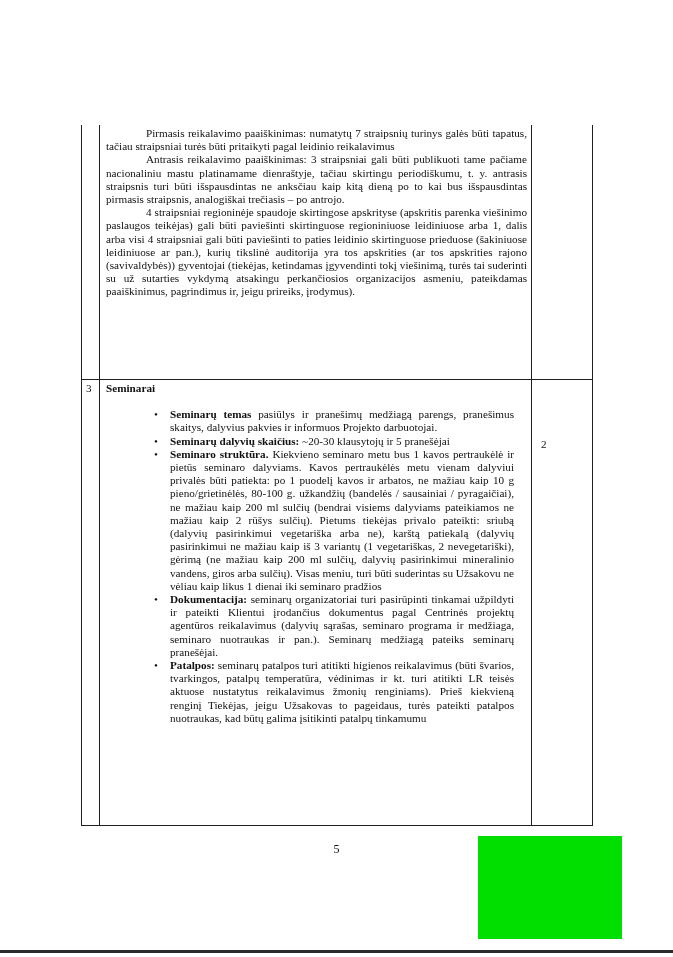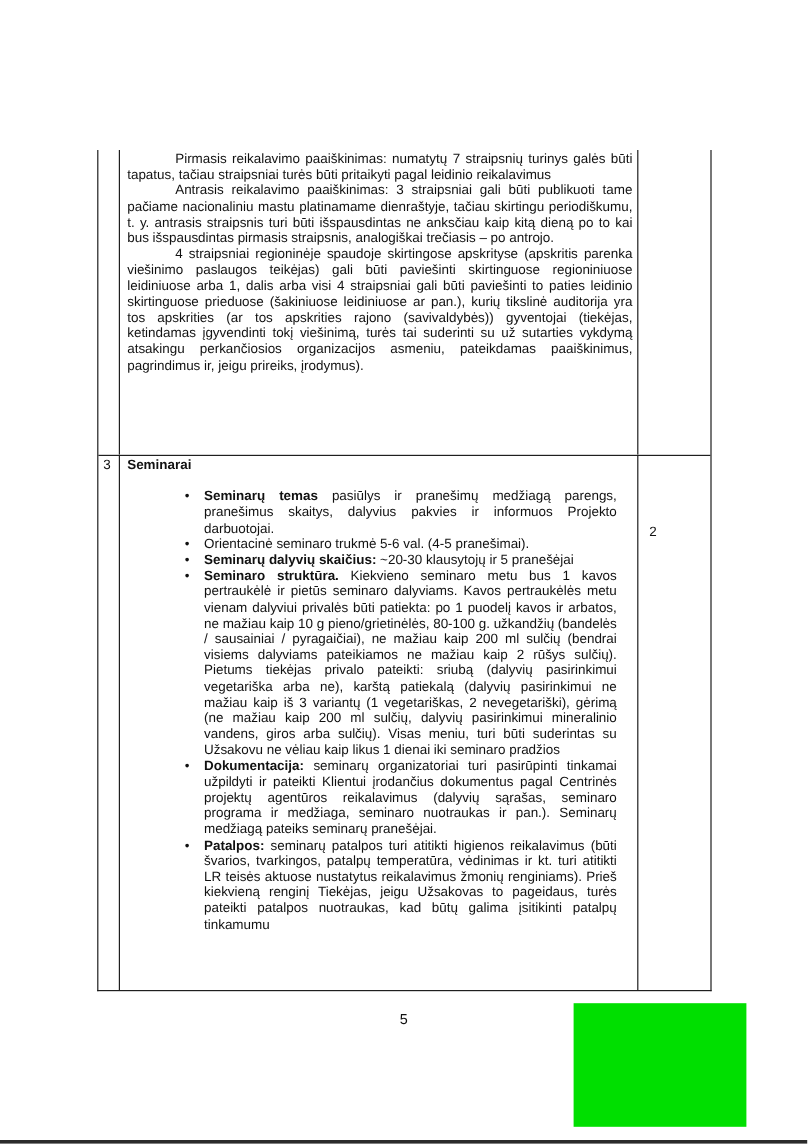--- a/index.html
+++ b/index.html
@@ -1,19 +1,19 @@
 <!DOCTYPE html>
 <html><head>
 <meta charset="utf-8">
 <style>
   * { box-sizing: border-box; }
   html,body { margin:0; padding:0; background:#ffffff; }
   .page {
     position:relative; width:673px; height:957px; background:#ffffff;
-    font-family:Liberation Sans, sans-serif; color:#111; overflow:hidden;padding-left:12px;
+    font-family:Liberation Serif, serif; color:#111; overflow:hidden;padding-left:12px;
   }
   .doc-table {
     position:absolute; left:81px; top:125px; width:512px; height:701px;
     border-left:1px solid #1f1f1f; border-right:1px solid #1f1f1f; border-bottom:1px solid #1f1f1f;
   }
   .trow { display:flex; width:100%; overflow:hidden; }
   .row-cont { height:255px; border-bottom:1px solid #1f1f1f; }
   .row-3 { height:445px; }
   .col-num {
     width:18px; flex:0 0 18px; border-right:1px solid #1f1f1f;
@@ -51,21 +51,20 @@
       </div>
       <div class="col-right"></div>
     </div>
 
     <div class="trow row-3">
       <div class="col-num">3</div>
       <div class="col-main">
         <p class="row-title">Seminarai</p>
         <ul class="bullets">
           <li><span class="b">Seminarų temas</span><span> pasiūlys ir pranešimų medžiagą parengs, pranešimus skaitys, dalyvius pakvies ir informuos Projekto darbuotojai.</span></li>
-          <li><span class="b"></span><span>Orientacinė seminaro trukmė 5-6 val. (4-5 pranešimai).</span></li>
           <li><span class="b">Seminarų dalyvių skaičius:</span><span> ~20-30 klausytojų ir 5 pranešėjai</span></li>
           <li><span class="b">Seminaro struktūra.</span><span> Kiekvieno seminaro metu bus 1 kavos pertraukėlė ir pietūs seminaro dalyviams. Kavos pertraukėlės metu vienam dalyviui privalės būti patiekta: po 1 puodelį kavos ir arbatos, ne mažiau kaip 10 g pieno/grietinėlės, 80-100 g. užkandžių (bandelės / sausainiai / pyragaičiai), ne mažiau kaip 200 ml sulčių (bendrai visiems dalyviams pateikiamos ne mažiau kaip 2 rūšys sulčių). Pietums tiekėjas privalo pateikti: sriubą (dalyvių pasirinkimui vegetariška arba ne), karštą patiekalą (dalyvių pasirinkimui ne mažiau kaip iš 3 variantų (1 vegetariškas, 2 nevegetariški), gėrimą (ne mažiau kaip 200 ml sulčių, dalyvių pasirinkimui mineralinio vandens, giros arba sulčių). Visas meniu, turi būti suderintas su Užsakovu ne vėliau kaip likus 1 dienai iki seminaro pradžios</span></li>
           <li><span class="b">Dokumentacija:</span><span> seminarų organizatoriai turi pasirūpinti tinkamai užpildyti ir pateikti Klientui įrodančius dokumentus pagal Centrinės projektų agentūros reikalavimus (dalyvių sąrašas, seminaro programa ir medžiaga, seminaro nuotraukas ir pan.). Seminarų medžiagą pateiks seminarų pranešėjai.</span></li>
           <li><span class="b">Patalpos:</span><span> seminarų patalpos turi atitikti higienos reikalavimus (būti švarios, tvarkingos, patalpų temperatūra, vėdinimas ir kt. turi atitikti LR teisės aktuose nustatytus reikalavimus žmonių renginiams). Prieš kiekvieną renginį Tiekėjas, jeigu Užsakovas to pageidaus, turės pateikti patalpos nuotraukas, kad būtų galima įsitikinti patalpų tinkamumu</span></li>
         </ul>
       </div>
       <div class="col-right">
         <span>2</span>
       </div>
     </div>

